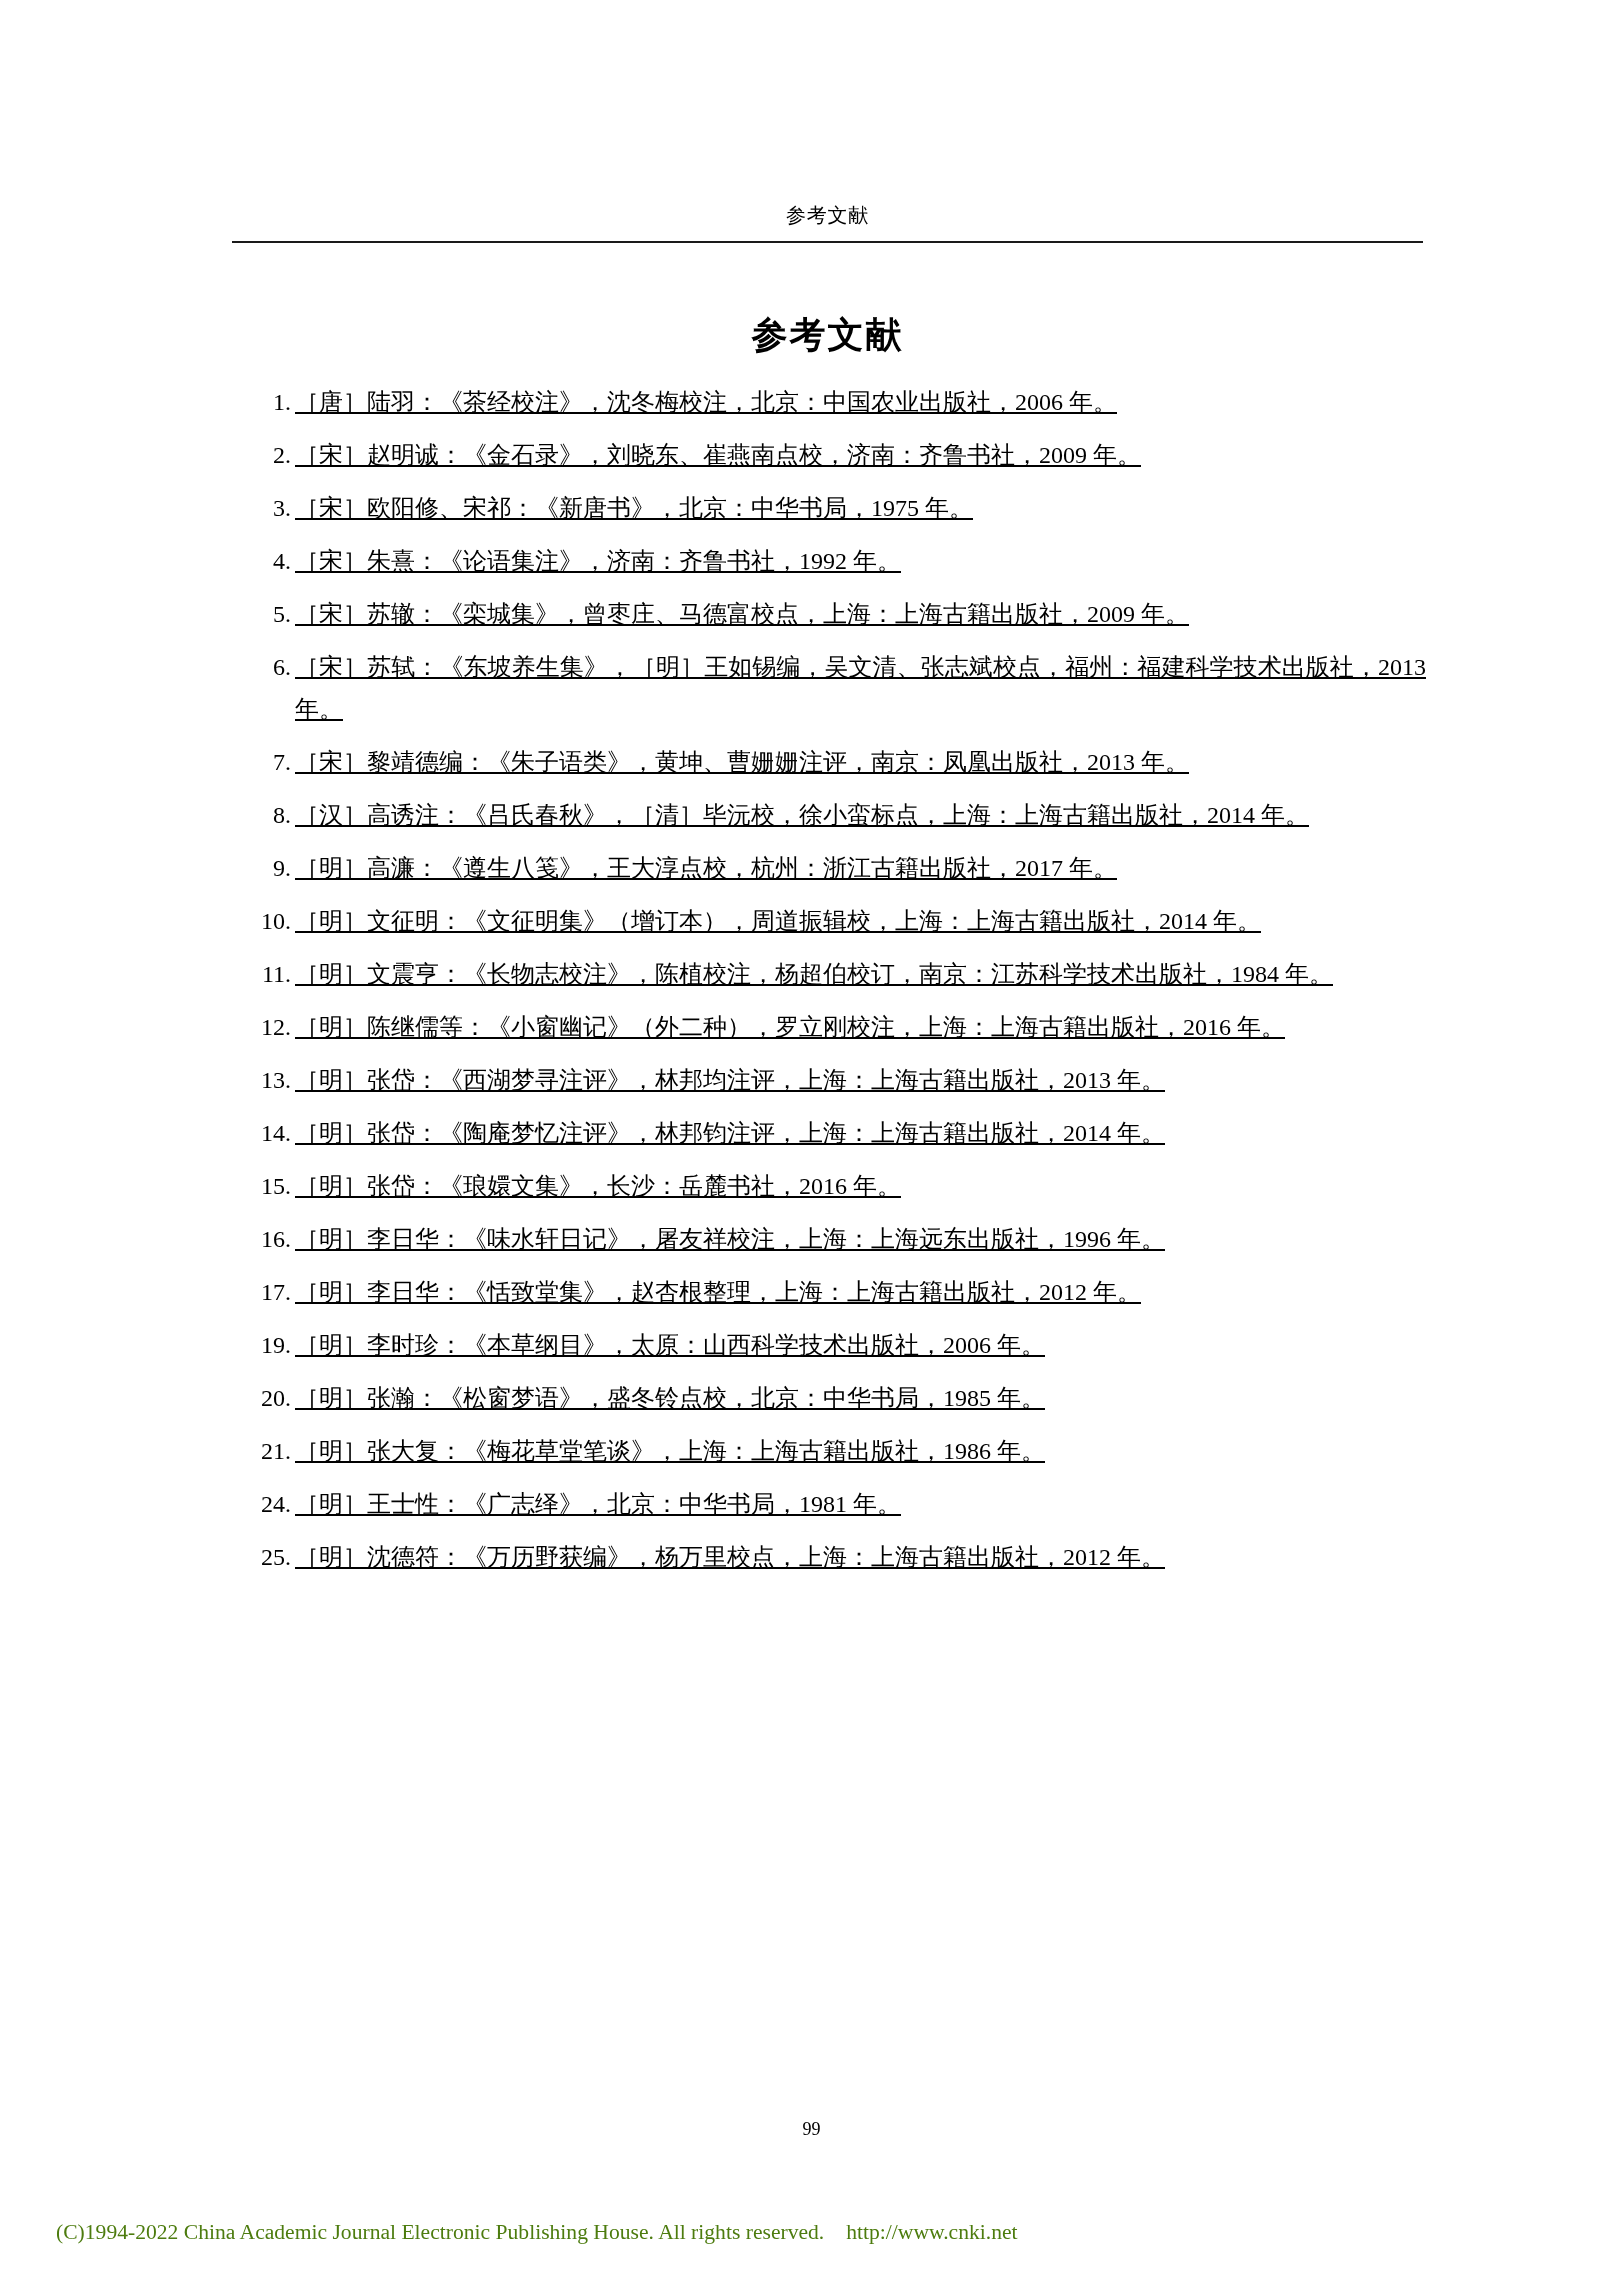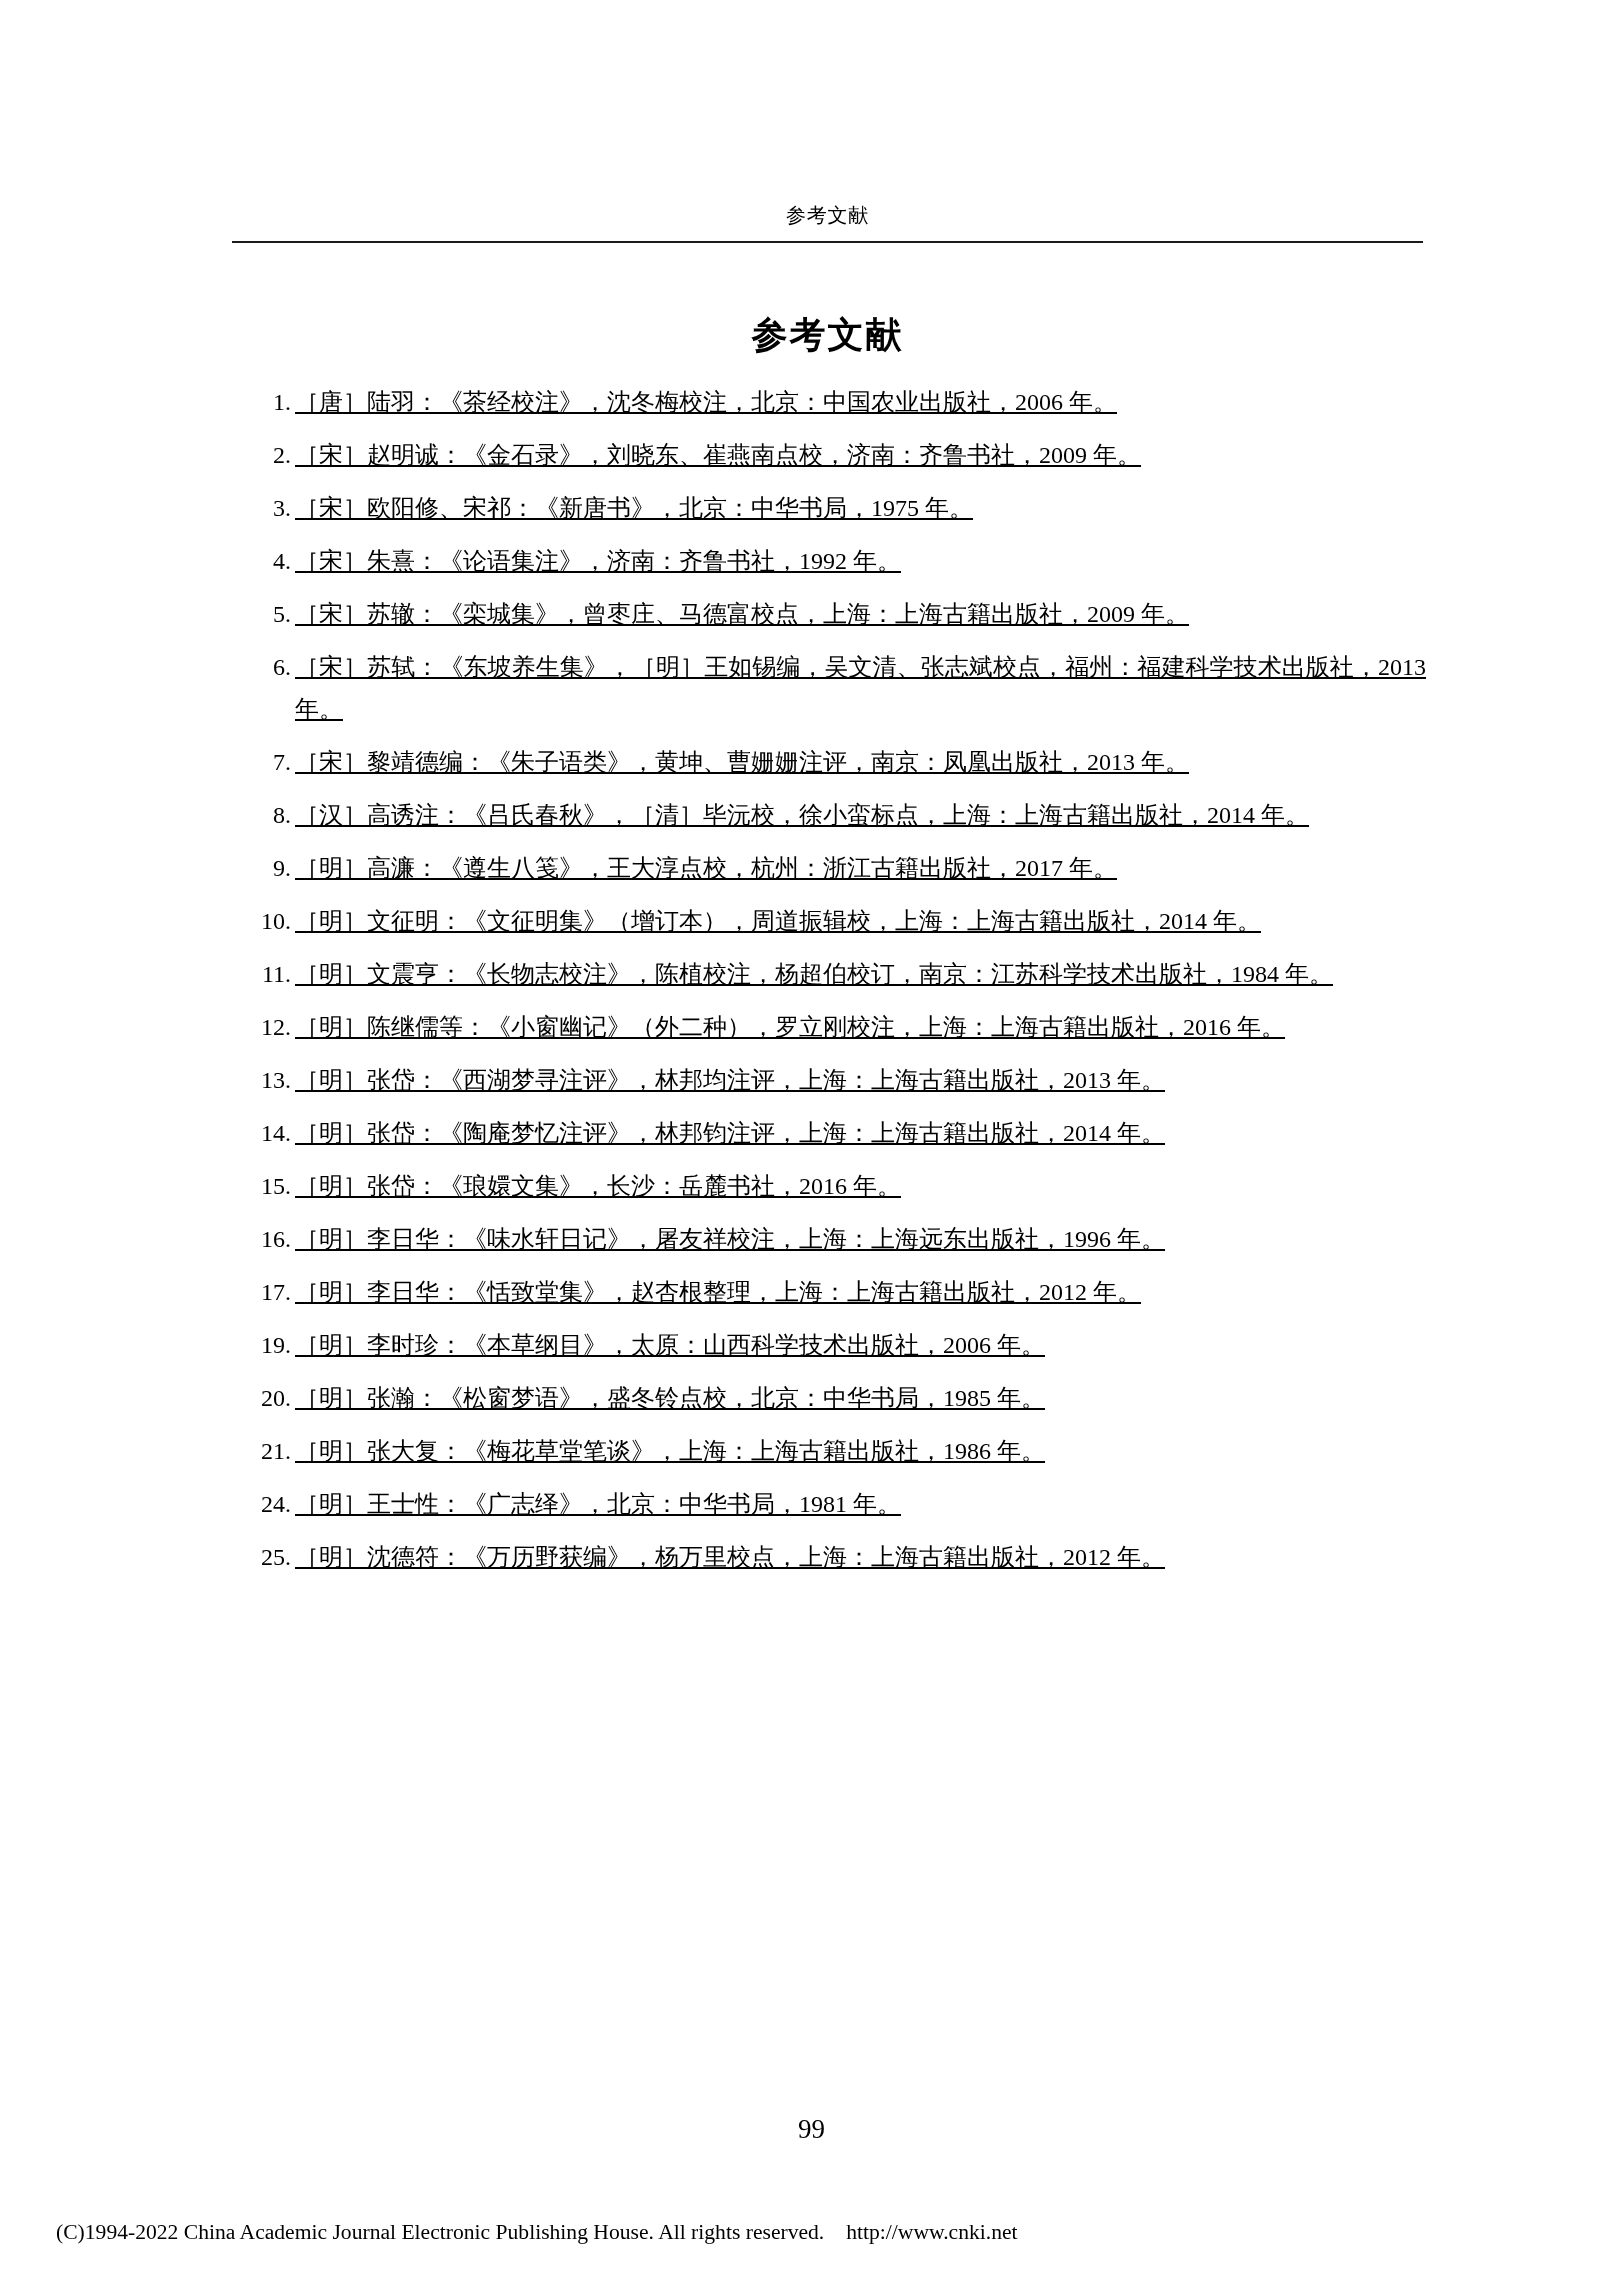--- a/index.html
+++ b/index.html
@@ -82,33 +82,33 @@
     text-decoration: underline;
   }
 
   
   .page-number {
     position: absolute;
     left: 0;
     top: 2108px;
     width: 1623px;
     text-align: center;
-    font-size: 27px;
+    font-size: 18px;
     line-height: 26px;
   }
 
   
   .cnki-footer {
     position: absolute;
     left: 56px;
     top: 2210px;
     width: 1512px;
     font-size: 21.6px;
     line-height: 29px;
-    color: #000000;
+    color: #4d7c0f;
     white-space: nowrap;
   }
   .cnki-footer .url { margin-left: 22px; }
 </style>
 </head>
 <body>
 
 <div class="page">
 
   <div class="running-header">参考文献</div>

